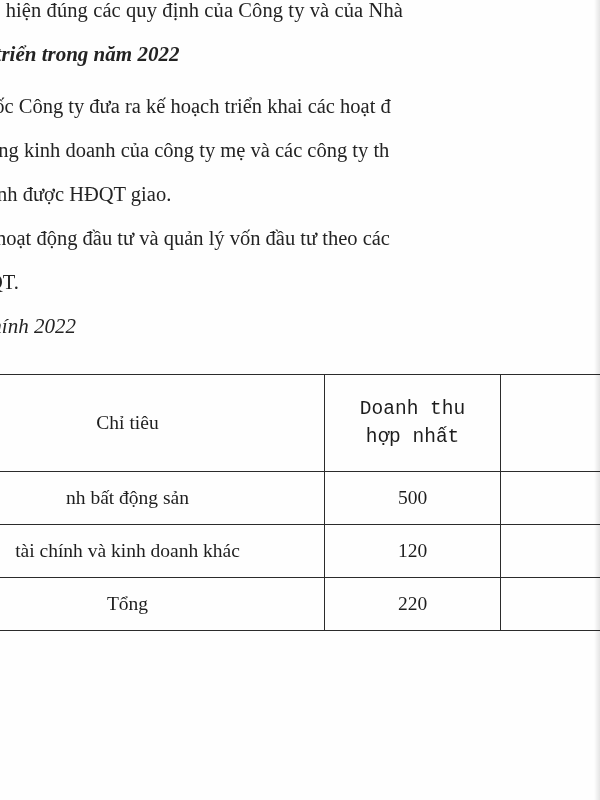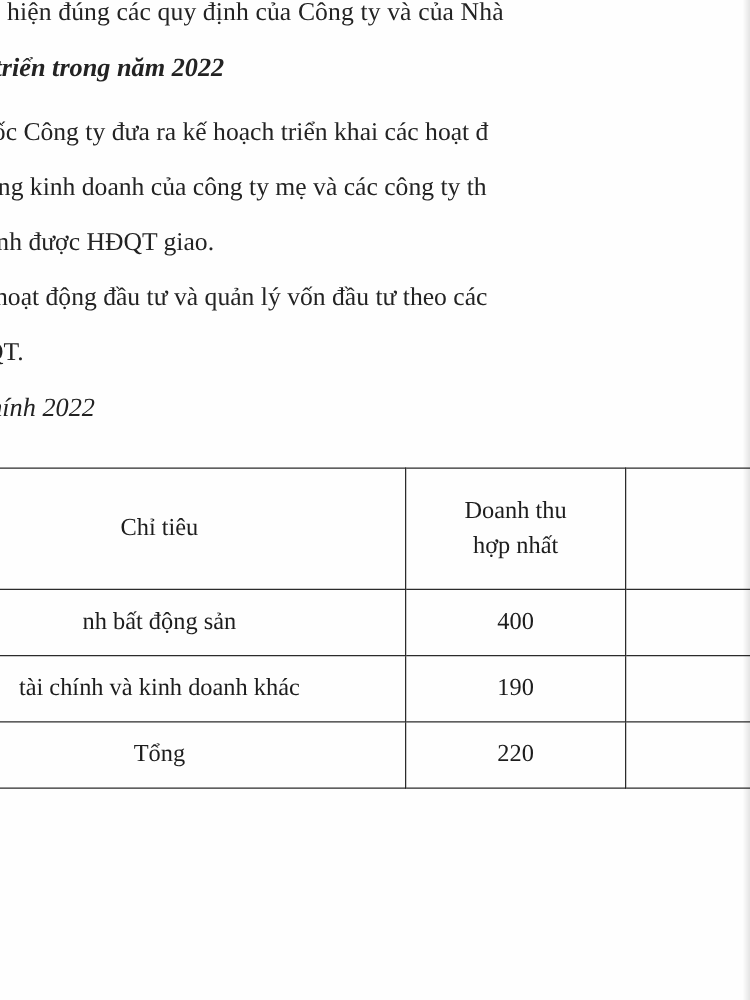--- a/index.html
+++ b/index.html
@@ -101,21 +101,21 @@
   col.c-label { width: 394px; }
   col.c-val   { width: 176px; }
   col.c-extra { width: 102px; }
 
   .head-cell {
     height: 96px;
     font-weight: bold;
     font-size: 20px;
     line-height: 1.45;
   }
-  .head-cell .hl2 { display: block; }
+  .head-cell .hl2 { display: block; font-family: Liberation Mono, monospace; }
 
   .row-cell { height: 52px; }
   .row-label {
     text-align: left;
     padding-left: 0px;
     white-space: nowrap;
   }
 
   .total-cell {
     font-weight: bold;
@@ -164,26 +164,26 @@
           <th class="head-cell">
             <span class="hl2">Doanh thu</span>
             <span class="hl2">hợp nhất</span>
           </th>
           <th class="head-cell"></th>
         </tr>
       </thead>
       <tbody>
         <tr>
           <td class="row-cell row-label clip-left">nh bất động sản</td>
-          <td class="row-cell">400</td>
+          <td class="row-cell">500</td>
           <td class="row-cell blank-cell"></td>
         </tr>
         <tr>
           <td class="row-cell row-label clip-left"> tài chính và kinh doanh khác</td>
-          <td class="row-cell">190</td>
+          <td class="row-cell">120</td>
           <td class="row-cell blank-cell"></td>
         </tr>
         <tr>
           <td class="row-cell total-cell">Tổng</td>
           <td class="row-cell total-cell">220</td>
           <td class="row-cell blank-cell"></td>
         </tr>
       </tbody>
     </table>
   </div>

